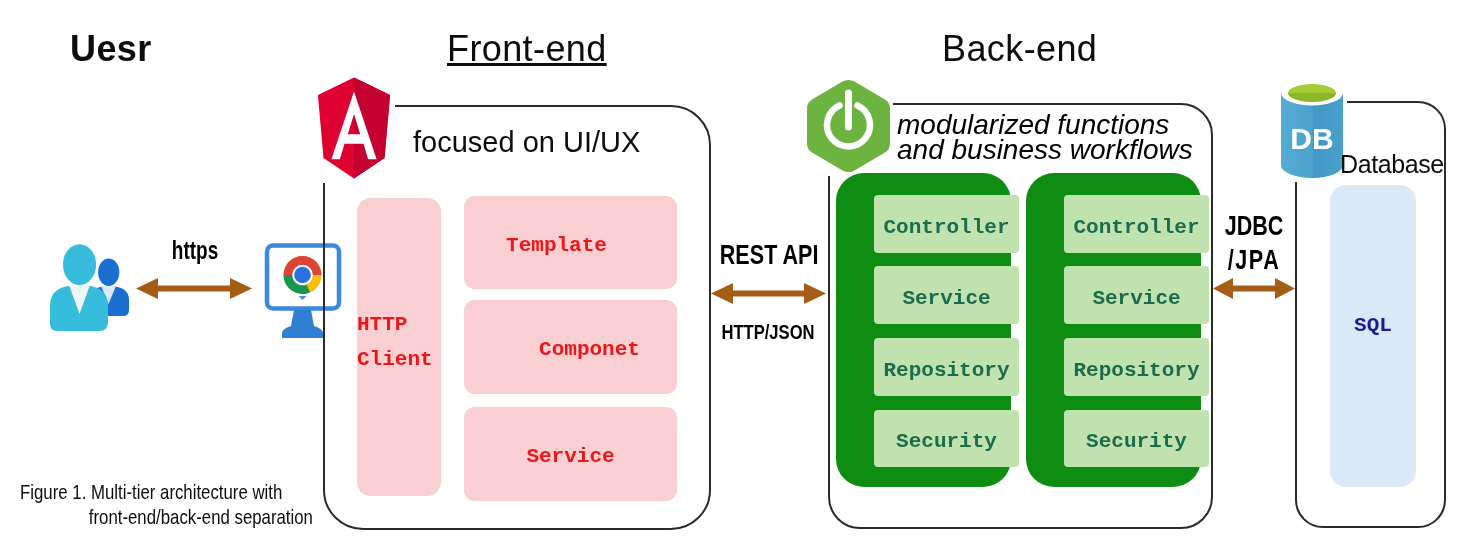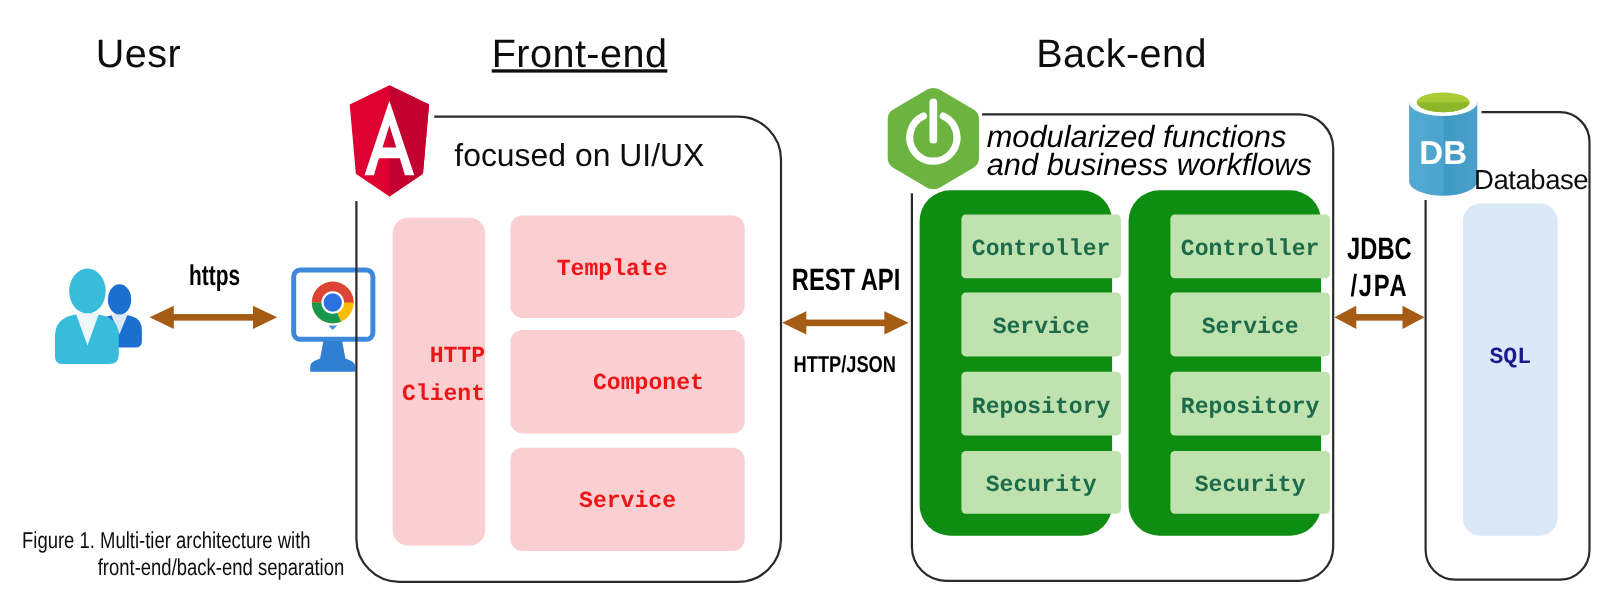--- a/index.html
+++ b/index.html
@@ -10,21 +10,21 @@
 .pink{position:absolute;background:#f9cfd1;}
 .mono{font-family:"Liberation Mono",monospace;font-weight:bold;white-space:nowrap;}
 .redtxt{color:#ee1518;font-size:21px;}
 .grntxt{color:#1c6b4b;font-size:21px;}
 .lgreen{position:absolute;background:#bfe2af;border-radius:4px;display:flex;align-items:center;justify-content:center;padding-top:6px;box-sizing:border-box;margin-left:22px;}
 .blab{font-weight:bold;color:#000;white-space:nowrap;text-align:center;}
 </style>
 </head>
 <body>
 
-<div class="abs title" style="left:87px;top:31px;">Uesr</div>
+<div class="abs title" style="left:70px;top:31px;font-weight:bold;">Uesr</div>
 <div class="abs title" style="left:447px;top:31px;text-decoration:underline;">Front-end</div>
 <div class="abs title" style="left:942px;top:31px;">Back-end</div>
 
 <svg class="abs" style="left:45px;top:238px;" width="90" height="98" viewBox="0 0 90 98">
   <ellipse cx="63.7" cy="34.3" rx="10.6" ry="13.8" fill="#1b70cf"></ellipse>
   <path d="M44.4,78 L44.4,62 Q44.4,48 63.7,48 Q84,48 84,62 L84,72 Q84,78 78,78 Z" fill="#1b70cf"></path>
   <path d="M56,48 L71,48 L63.5,66 Z" fill="#dce9f5"></path>
   <ellipse cx="34.5" cy="26.6" rx="16.6" ry="20.4" fill="#38bcdc"></ellipse>
   <path d="M5,86 Q5,80 5,67 Q5,47 34.5,47 Q63,47 63,67 L63,84 Q63,93 54,93 L12,93 Q5,93 5,86 Z" fill="#38bcdc"></path>
   <path d="M24,47 L45,47 L34.5,76 Z" fill="#eef6fa"></path>
@@ -58,21 +58,21 @@
 <svg class="abs" style="left:313px;top:73px;" width="82" height="110" viewBox="0 0 250 250" preserveAspectRatio="none">
   <rect x="0" y="0" width="250" height="250" fill="#ffffff"></rect>
   <polygon fill="#dd0031" points="125,10 15,50 32,193 125,240 218,193 235,50"></polygon>
   <polygon fill="#c3002f" points="125,10 125,40 125,240 218,193 235,50"></polygon>
   <path fill="#ffffff" d="M125,42 L56,196 h26 l14,-35 h58 l14,35 h26 Z M144,139 h-38 l19,-46 Z"></path>
 </svg>
 
 <div class="abs" style="left:413px;top:128px;font-size:29px;line-height:29px;color:#0d0d0d;">focused on UI/UX</div>
 
 <div class="pink" style="left:357px;top:198px;width:84px;height:298px;border-radius:14px;"></div>
-<div class="abs mono redtxt" style="left:357px;top:307px;width:84px;text-align:right;line-height:35px;">HTTP<br>Client</div>
+<div class="abs mono redtxt" style="left:357px;top:307px;width:84px;text-align:left;line-height:35px;">HTTP<br>Client</div>
 <div class="pink" style="left:464px;top:196px;width:213px;height:93px;border-radius:11px;"></div>
 <div class="abs mono redtxt" style="left:464px;top:235px;width:185px;text-align:center;line-height:21px;">Template</div>
 <div class="pink" style="left:464px;top:300px;width:213px;height:94px;border-radius:11px;"></div>
 <div class="abs mono redtxt" style="left:464px;top:339px;width:251px;text-align:center;line-height:21px;">Componet</div>
 <div class="pink" style="left:464px;top:407px;width:213px;height:94px;border-radius:11px;"></div>
 <div class="abs mono redtxt" style="left:464px;top:446px;width:213px;text-align:center;line-height:21px;">Service</div>
 
 <div class="abs blab" style="left:706px;top:241px;width:120px;font-size:28px;line-height:28px;transform:scaleX(0.77);transform-origin:center;">REST API</div>
 <svg class="abs" style="left:709px;top:281px;" width="119" height="25" viewBox="0 0 119 25">
   <g fill="#a55d15">

